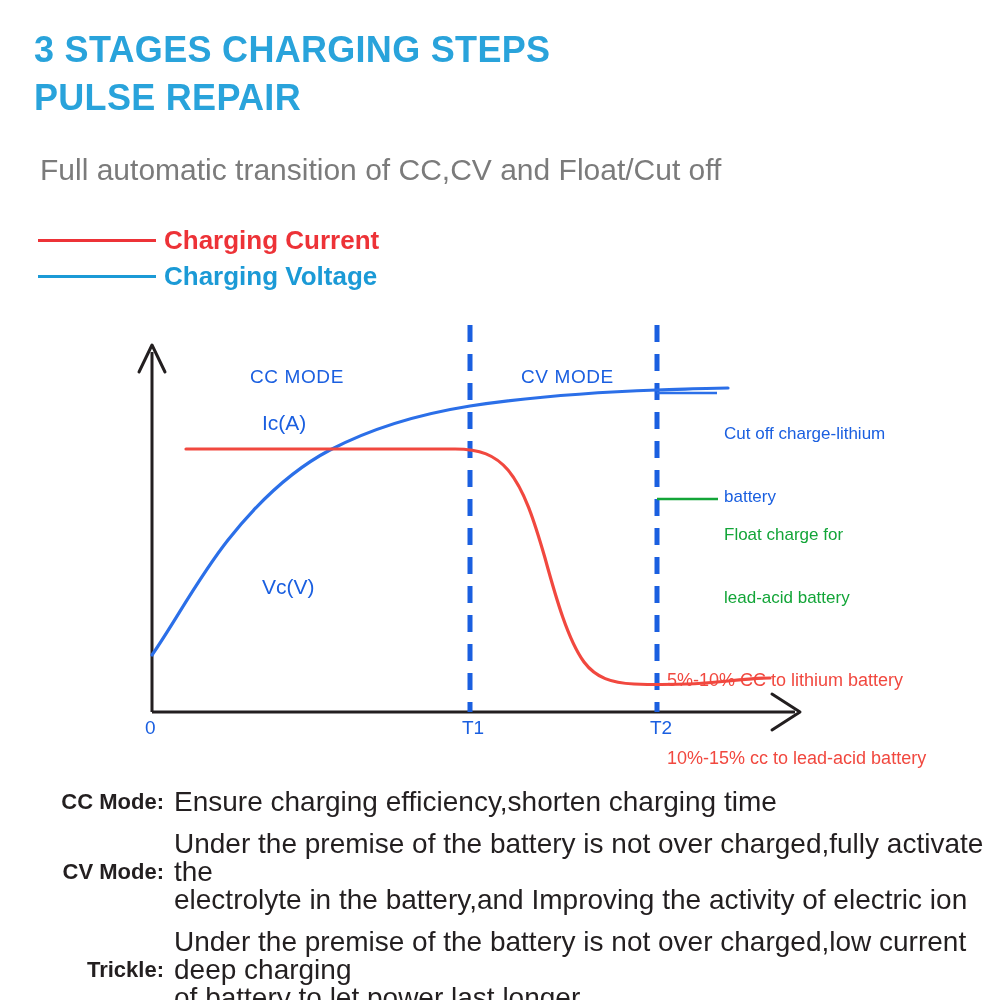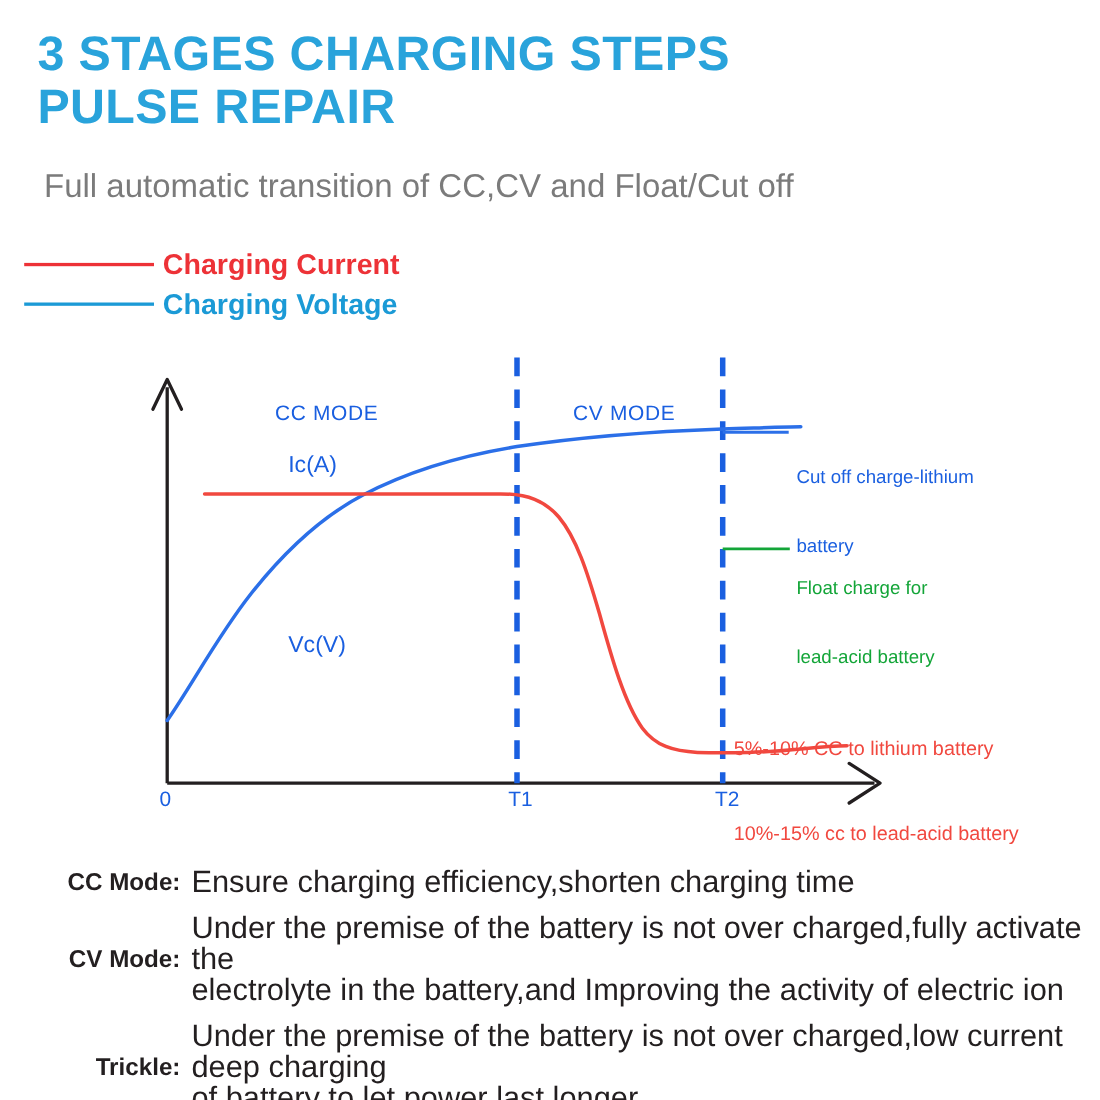--- a/index.html
+++ b/index.html
@@ -20,40 +20,40 @@
   .title-block {
     position: absolute;
     left: 34px;
     top: 26px;
     width: 900px;
   }
   .title-line {
     color: #29A3DB;
     font-family: "Liberation Sans", sans-serif;
     font-weight: bold;
-    font-size: 44px;
+    font-size: 36px;
     line-height: 48px;
     letter-spacing: 0.3px;
     white-space: nowrap;
   }
   .subtitle {
     position: absolute;
     left: 40px;
     top: 152px;
     color: #7b7b7b;
     font-size: 30px;
     line-height: 36px;
     white-space: nowrap;
     font-family: "Liberation Sans", sans-serif;
   }
 
   
   .legend {
     position: absolute;
-    left: 22px;
+    left: 38px;
     top: 222px;
   }
   .legend-row {
     display: flex;
     align-items: center;
     height: 36px;
   }
   .legend-swatch {
     width: 118px;
     height: 0;

